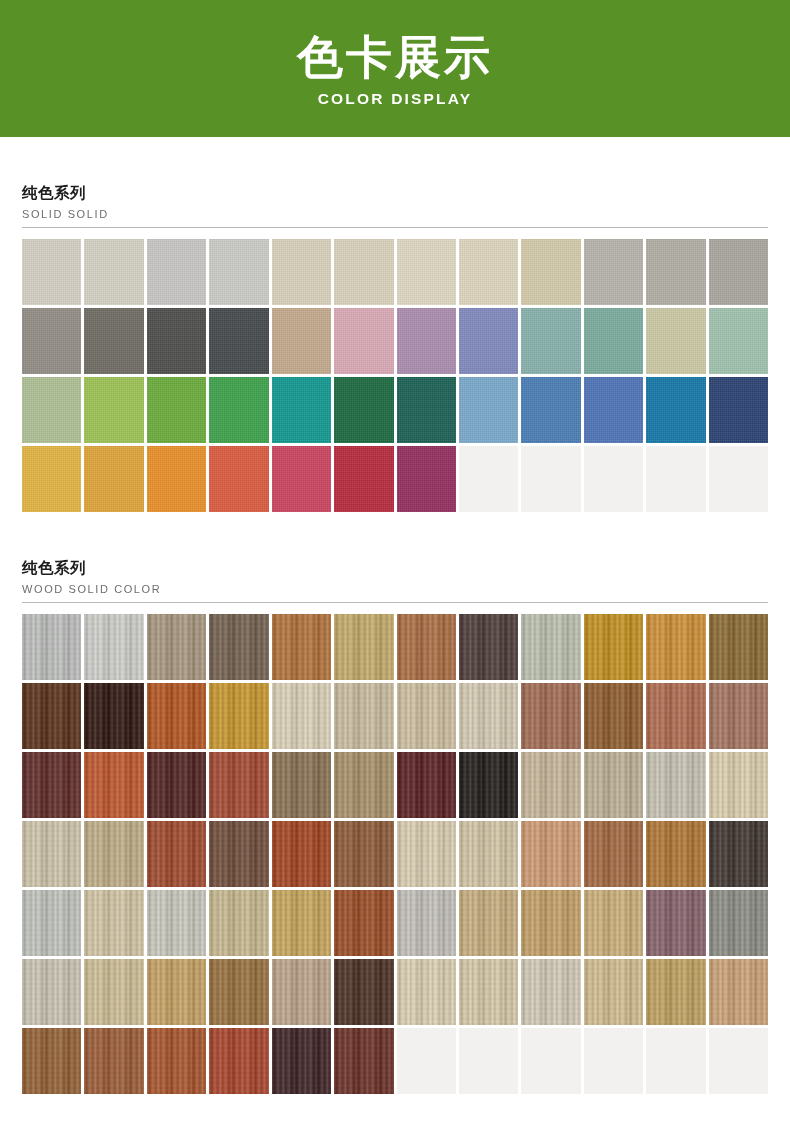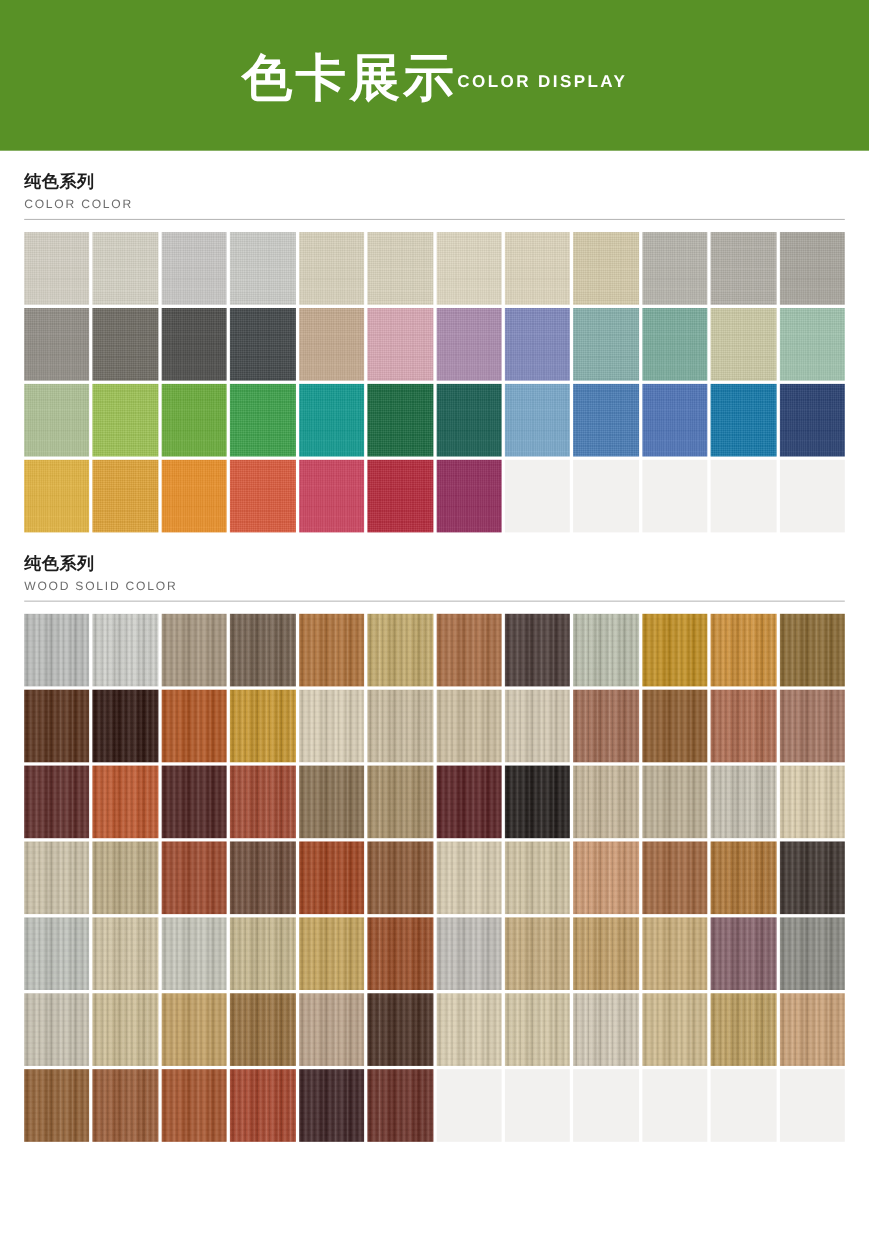--- a/index.html
+++ b/index.html
@@ -11,21 +11,21 @@
     overflow: hidden;
   }
   .page { width: 790px; height: 1141px; position: relative; background: #fff; }
 
   
   .banner {
     width: 790px;
     height: 137px;
     background: #589126;
     display: flex;
-    flex-direction: row;
+    flex-direction: column;
     align-items: center;
     justify-content: center;
     padding-top: 4px;
   }
   .banner-title {
     color: #ffffff;
     font-size: 46px;
     font-weight: 700;
     letter-spacing: 3px;
     line-height: 1.05;
@@ -34,21 +34,21 @@
   .banner-subtitle {
     color: #ffffff;
     font-size: 15.5px;
     font-weight: 700;
     letter-spacing: 2.2px;
     margin-top: 9px;
     font-family: "Liberation Sans", sans-serif;
   }
 
   
-  .section { padding: 0 22px; }
+  .section { padding: 0 22px; margin-top: 28px; }
   .sec-head { padding-top: 18px; }
   .sec-cn {
     font-size: 15.5px;
     font-weight: 700;
     color: #1d1d1d;
     letter-spacing: 0.5px;
     font-family: "DejaVu Sans", "Liberation Sans", sans-serif;
   }
   .sec-en {
     font-size: 11px;
@@ -119,21 +119,21 @@
 <div class="page">
 
   <div class="banner">
     <div class="banner-title">色卡展示</div>
     <div class="banner-subtitle">COLOR DISPLAY</div>
   </div>
 
   <div class="section">
     <div class="sec-head">
       <div class="sec-cn">纯色系列</div>
-      <div class="sec-en">COLOR COLOR</div>
+      <div class="sec-en">SOLID SOLID</div>
       <div class="sec-rule"></div>
     </div>
     <div class="grid" id="grid-solid">
         <div class="swatch solid" title="#d2cec2" style="background-color: rgb(210, 206, 194);">
           <span class="tex"></span>
         </div>
         <div class="swatch solid" title="#d2cfc2" style="background-color: rgb(210, 207, 194);">
           <span class="tex"></span>
         </div>
         <div class="swatch solid" title="#c6c5c3" style="background-color: rgb(198, 197, 195);">

